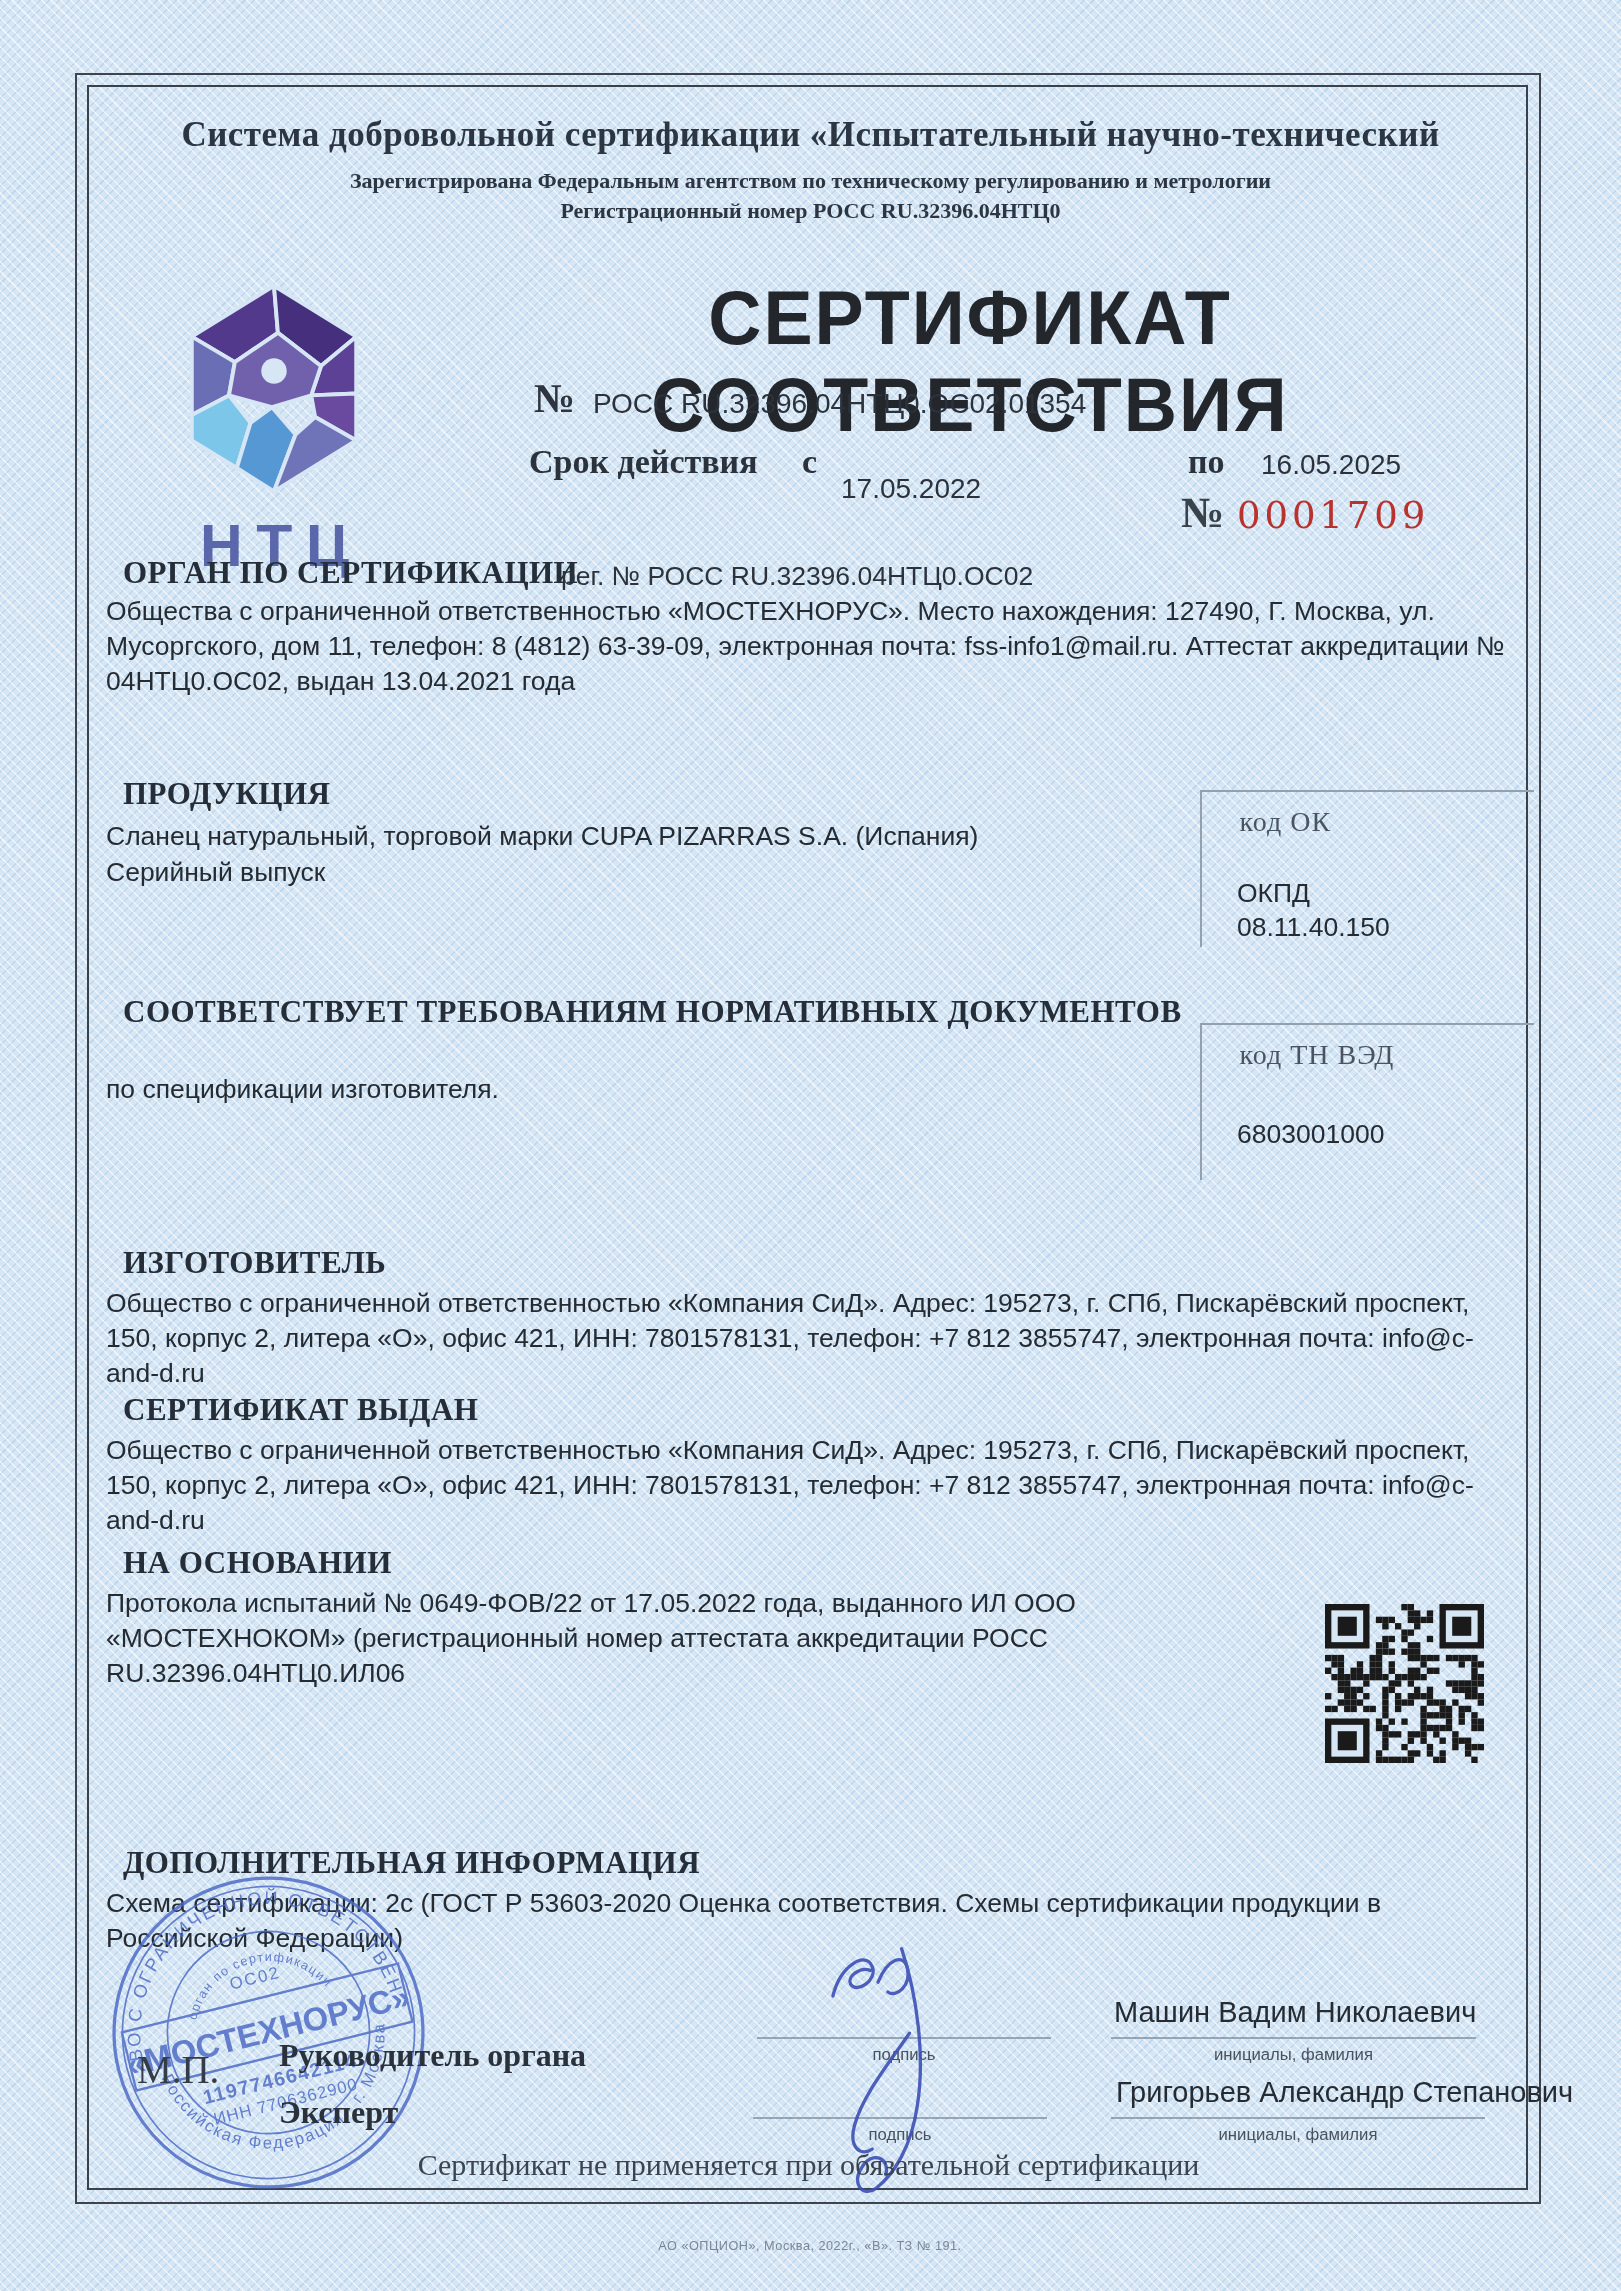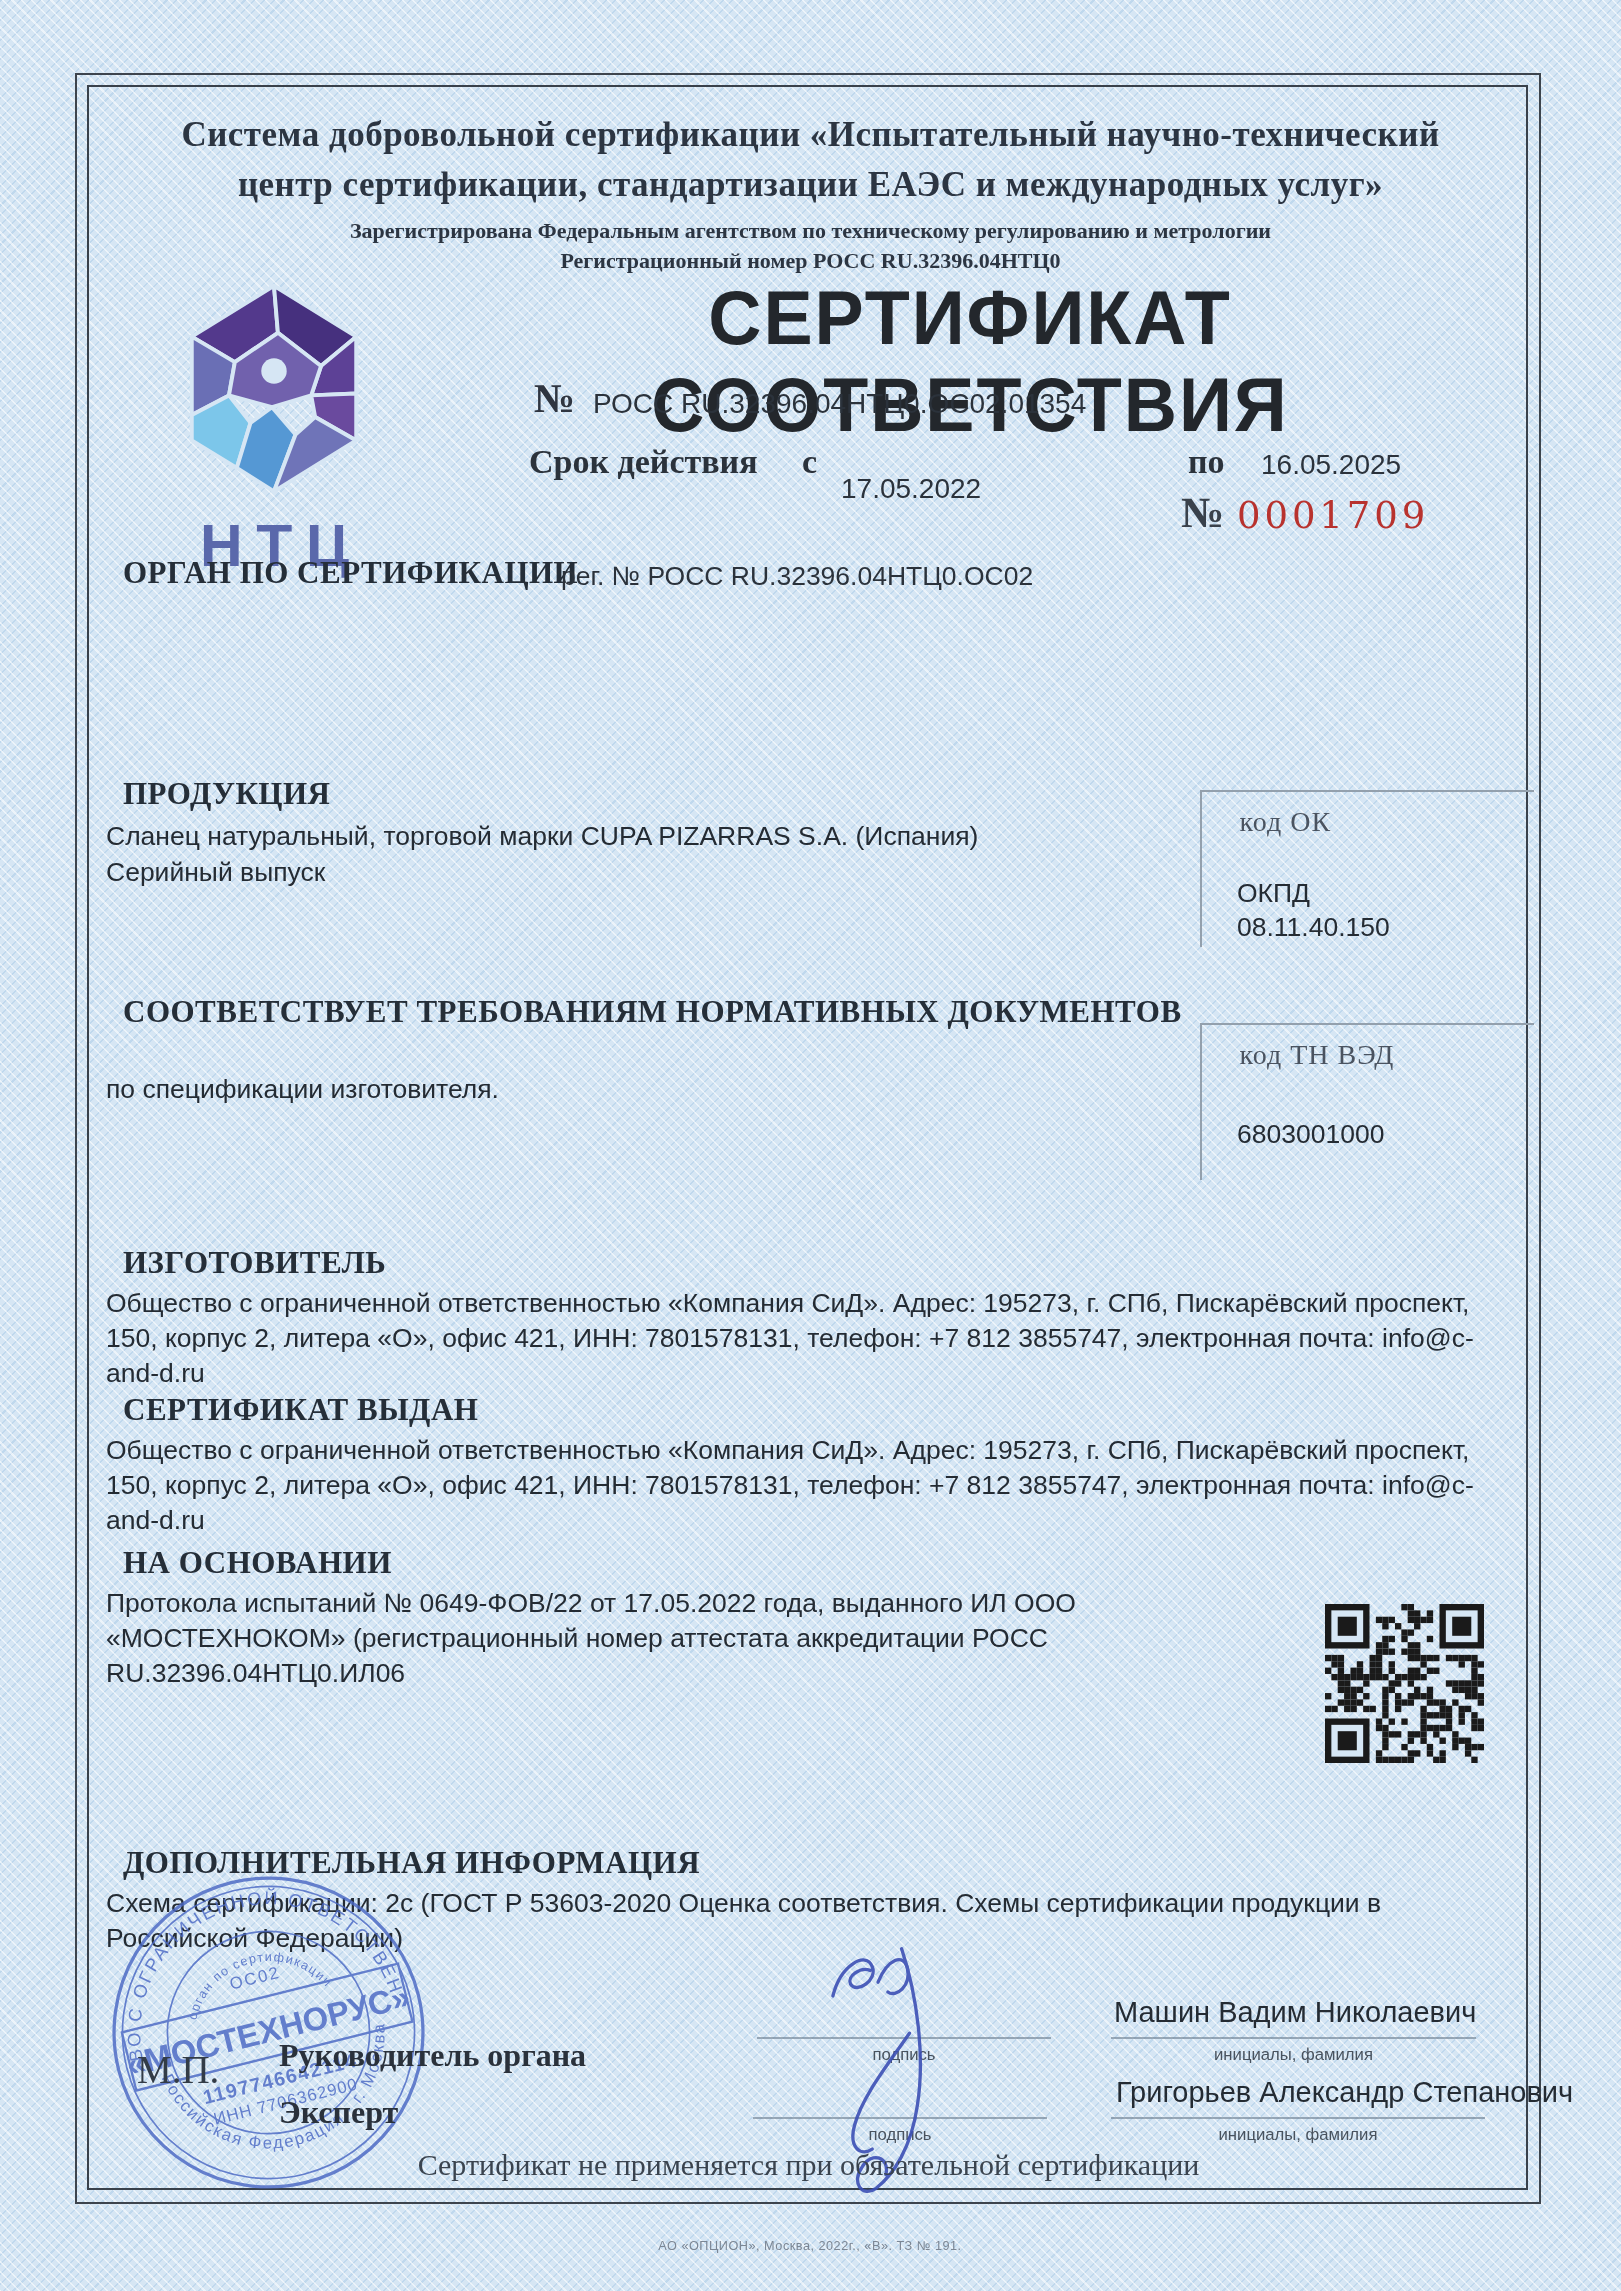--- a/index.html
+++ b/index.html
@@ -42,21 +42,20 @@
 </head>
 <body>
 
 <div class="page">
 
   <div class="abs frame-outer"></div>
   <div class="abs frame-inner"></div>
 
   <div class="abs header-block serif">
     <div class="header-line-big">Система добровольной сертификации «Испытательный научно-технический</div>
-    <div class="header-line-big">центр сертификации, стандартизации ЕАЭС и международных услуг»</div>
     <div class="header-line-small">Зарегистрирована Федеральным агентством по техническому регулированию и метрологии</div>
     <div class="header-line-small" style="margin-top:0;">Регистрационный номер РОСС RU.32396.04НТЦ0</div>
   </div>
 
   <svg class="abs logo-svg" viewBox="0 0 204 236">
     <g stroke="#d6e6f4" stroke-width="4" stroke-linejoin="round">
       <polygon points="102,10 18,62 62,88 106,58" fill="#53398c"></polygon>
       <polygon points="102,10 186,62 150,92 106,58" fill="#46307e"></polygon>
       <polygon points="186,62 186,120 140,122 150,92" fill="#5d4196"></polygon>
       <polygon points="186,120 186,168 144,144 140,122" fill="#6a4a9e"></polygon>
@@ -79,20 +78,21 @@
   <span class="abs serif" style="left:802px;top:443px;font-size:34px;font-weight:bold;color:#2b323b;">с</span>
   <span class="abs" style="left:841px;top:449px;font-size:28px;color:#2b323b;margin-top:24px;">17.05.2022</span>
   <span class="abs serif" style="left:1188px;top:443px;font-size:34px;font-weight:bold;color:#2b323b;">по</span>
   <span class="abs" style="left:1261px;top:449px;font-size:28px;color:#2b323b;">16.05.2025</span>
 
   <span class="abs serif" style="left:1181px;top:488px;font-size:43px;font-weight:bold;color:#39414b;">№</span>
   <span class="abs mono-num" style="left:1237px;top:494px;font-size:37px;color:#b8322e;letter-spacing:3.9px;">0001709</span>
 
   <span class="abs serif section-title" style="left:123px;top:555px;">ОРГАН ПО СЕРТИФИКАЦИИ</span>
   <span class="abs" style="left:561px;top:561px;font-size:26.5px;color:#2b323b;">рег. № РОСС RU.32396.04НТЦ0.ОС02</span>
+  <div class="abs body-text" style="left:106px;top:594px;width:1404px;">Общества с ограниченной ответственностью «МОСТЕХНОРУС». Место нахождения: 127490, Г. Москва, ул. Мусоргского, дом 11, телефон: 8 (4812) 63-39-09, электронная почта: fss-info1@mail.ru. Аттестат аккредитации № 04НТЦ0.ОС02, выдан 13.04.2021 года</div>
 
   <span class="abs serif section-title" style="left:123px;top:776px;">ПРОДУКЦИЯ</span>
   <div class="abs body-text" style="left:106px;top:855px;width:1039px;">Серийный выпуск</div>
   <div class="abs body-text" style="left:106px;top:819px;width:1039px;">Сланец натуральный, торговой марки CUPA PIZARRAS S.A. (Испания)</div>
   <div class="abs code-box" style="left:1200px;top:790px;">
     <div class="serif code-box-label" style="padding:13.7px 0 0 21.6px;">код ОК</div>
     <div style="position:absolute;left:35px;top:86px;font-size:26.5px;color:#242b33;">ОКПД</div>
     <div style="position:absolute;left:35px;top:120px;font-size:26.5px;color:#242b33;">08.11.40.150</div>
   </div>
 

